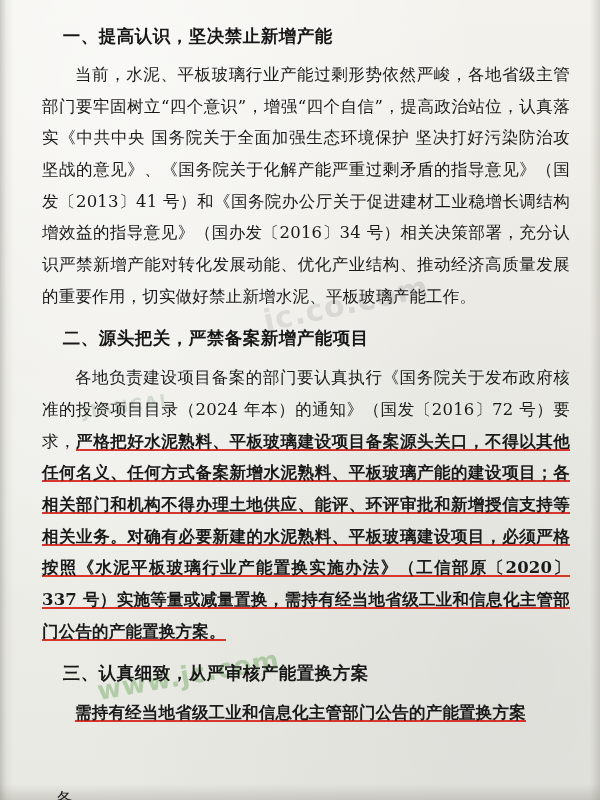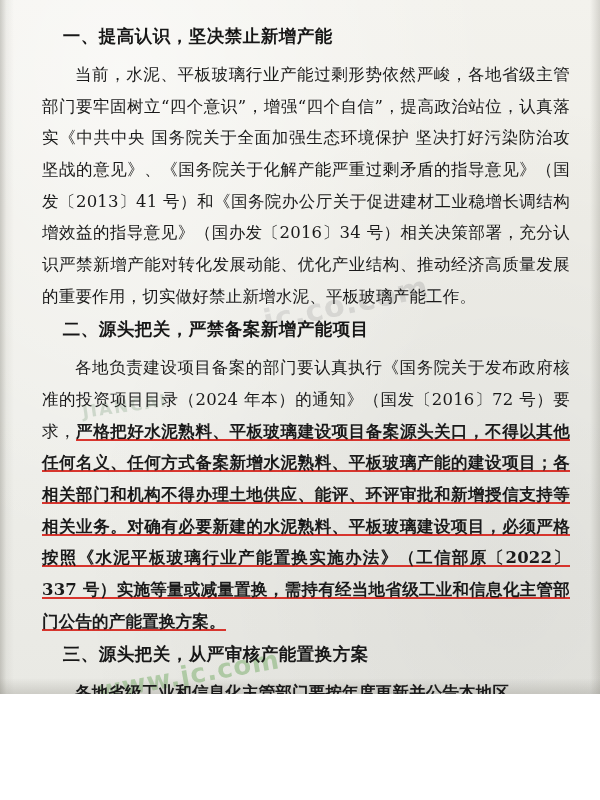--- a/index.html
+++ b/index.html
@@ -10,21 +10,21 @@
     width: 600px;
     height: 800px;
     overflow: hidden;
     background: #ffffff;
     font-family: "DejaVu Serif", "Liberation Serif", serif;
   }
 
   #page {
     position: relative;
     width: 600px;
-    height: 694px;
+    height: 800px;
     background: linear-gradient(180deg, #f3f2ed 0%, #efeee8 30%, #eeeee9 60%, #e9e9e4 100%);
     overflow: hidden;
   }
 
   
   #page::before {
     content: "";
     position: absolute;
     inset: 0;
     background:
@@ -106,21 +106,22 @@
     font-size: 17.5px;
     font-weight: bold;
     margin: 0 0 9px 0;
     color: #171717;
     letter-spacing: 0.5px;
     text-indent: 2.1em;
     line-height: 1.6;
     font-family: "DejaVu Serif", "Liberation Serif", serif;
   }
   h2.section-heading.spaced {
-    margin-top: 3px;
+    margin-top: 13px;
+    font-family: Liberation Mono, monospace;
   }
 
   p.body-para {
     font-size: 16.5px;
     line-height: 1.92;
     margin: 0 0 2px 16px;
     color: #1a1a1a;
     text-indent: 2em;
     text-align: justify;
     text-justify: inter-ideograph;
@@ -159,22 +160,22 @@
   <div class="watermark wm-main">jc.co.com</div>
   <div class="watermark wm-sub">JIANCAI</div>
   <div class="watermark wm-green">www.jc.com</div>
 
   <div class="content">
 
     <h2 class="section-heading">一、提高认识，坚决禁止新增产能</h2>
     <p class="body-para">当前，水泥、平板玻璃行业产能过剩形势依然严峻，各地省级主管部门要牢固树立“四个意识”，增强“四个自信”，提高政治站位，认真落实《中共中央 国务院关于全面加强生态环境保护 坚决打好污染防治攻坚战的意见》、《国务院关于化解产能严重过剩矛盾的指导意见》（国发〔2013〕41 号）和《国务院办公厅关于促进建材工业稳增长调结构增效益的指导意见》（国办发〔2016〕34 号）相关决策部署，充分认识严禁新增产能对转化发展动能、优化产业结构、推动经济高质量发展的重要作用，切实做好禁止新增水泥、平板玻璃产能工作。</p>
 
     <h2 class="section-heading spaced">二、源头把关，严禁备案新增产能项目</h2>
-    <p class="body-para"><span>各地负责建设项目备案的部门要认真执行《国务院关于发布政府核准的投资项目目录（2024 年本）的通知》（国发〔2016〕72 号）要求，</span><span class="marked">严格把好水泥熟料、平板玻璃建设项目备案源头关口，不得以其他任何名义、任何方式备案新增水泥熟料、平板玻璃产能的建设项目；各相关部门和机构不得办理土地供应、能评、环评审批和新增授信支持等相关业务。对确有必要新建的水泥熟料、平板玻璃建设项目，必须严格按照《水泥平板玻璃行业产能置换实施办法》（工信部原〔2022〕337 号）实施等量或减量置换，需持有经当地省级工业和信息化主管部门公告的产能置换方案。</span></p>
+    <p class="body-para"><span>各地负责建设项目备案的部门要认真执行《国务院关于发布政府核准的投资项目目录（2024 年本）的通知》（国发〔2016〕72 号）要求，</span><span class="marked">严格把好水泥熟料、平板玻璃建设项目备案源头关口，不得以其他任何名义、任何方式备案新增水泥熟料、平板玻璃产能的建设项目；各相关部门和机构不得办理土地供应、能评、环评审批和新增授信支持等相关业务。对确有必要新建的水泥熟料、平板玻璃建设项目，必须严格按照《水泥平板玻璃行业产能置换实施办法》（工信部原〔2020〕337 号）实施等量或减量置换，需持有经当地省级工业和信息化主管部门公告的产能置换方案。</span></p>
 
-    <h2 class="section-heading spaced">三、源头把关，从严审核产能置换方案</h2>
-    <p class="body-para"><span class="marked">各地省级工业和信息化主管部门要按年度更新并公告本地区</span></p>
+    <h2 class="section-heading spaced">三、认真细致，从严审核产能置换方案</h2>
+    <p class="body-para"><span class="marked">需持有经当地省级工业和信息化主管部门公告的产能置换方案</span></p>
 
   </div>
 
   <div class="tail-char">各</div>
 
 </div>
 
 </body></html>

